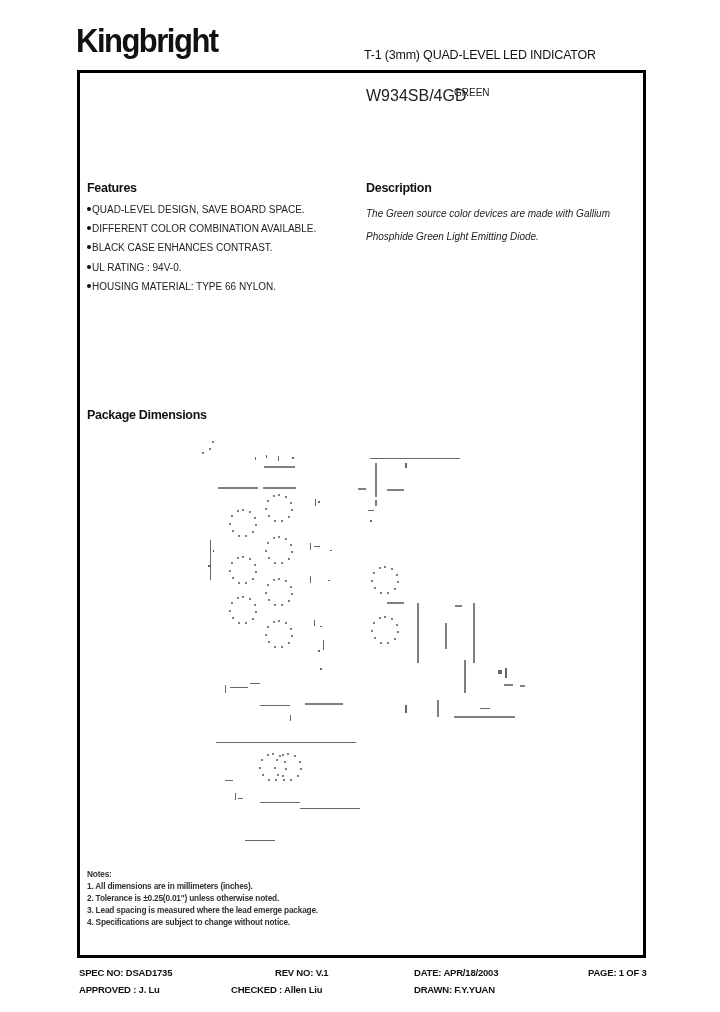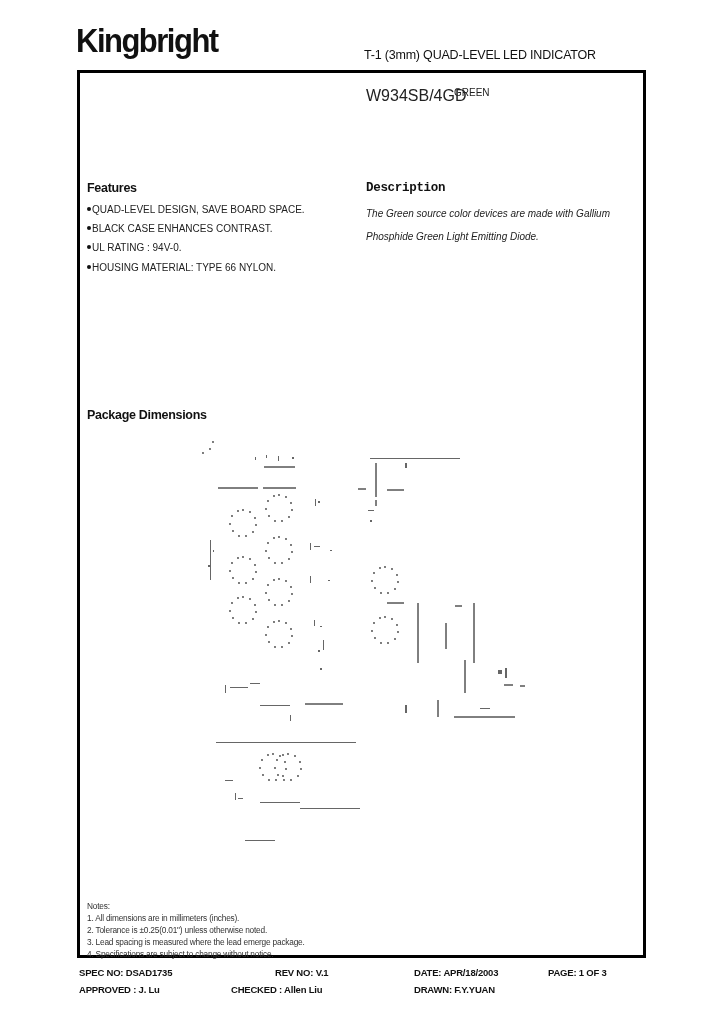--- a/index.html
+++ b/index.html
@@ -24,43 +24,44 @@
     .part-no { position: absolute; left: 366px; top: 87px; font-size: 16px; color: #222; }
     .part-color { position: absolute; left: 454px; top: 87px; font-size: 10px; color: #222; }
     .section-h {
       position: absolute; font-size: 12.5px; font-weight: bold; color: #111; letter-spacing: -0.3px;
     }
     .feat-list { position: absolute; left: 87px; top: 203px; margin: 0; padding: 0; list-style: none; }
     .feat-list li { font-size: 10px; height: 19.2px; line-height: 13px; color: #222; white-space: nowrap; }
     .feat-list li .dot { display: inline-block; width: 4px; height: 4px; border-radius: 50%; background: #111; margin-right: 1px; vertical-align: 2px; }
     .desc { position: absolute; left: 366px; top: 203px; width: 270px; font-size: 10px; line-height: 22.5px; color: #222; font-style: italic; }
     .drawing { position: absolute; left: 200px; top: 440px; width: 340px; height: 410px; }
-    .notes { position: absolute; left: 87px; top: 900px; font-size: 8.3px; line-height: 12px; color: #333; letter-spacing: -0.2px; }
+    .notes { position: absolute; left: 87px; top: 868px; font-size: 8.3px; line-height: 12px; color: #333; letter-spacing: -0.2px; font-weight: bold; }
     .footer { position: absolute; font-size: 9.5px; font-weight: bold; color: #111; white-space: nowrap; letter-spacing: -0.2px; }
   </style>
 </head>
 <body>
 
 <div class="logo">Kingbright</div>
 <div class="doc-title">T-1 (3mm) QUAD-LEVEL LED INDICATOR</div>
 
 <div class="frame"></div>
 
 <div class="part-no">W934SB/4GD</div>
 <div class="part-color">GREEN</div>
 
 <div class="section-h" style="left:87px; top:181px;">Features</div>
 <ul class="feat-list">
   <li><span class="dot"></span><span>QUAD-LEVEL DESIGN, SAVE BOARD SPACE.</span></li>
+  <li><span class="dot"></span><span>DIFFERENT COLOR COMBINATION AVAILABLE.</span></li>
   <li><span class="dot"></span><span>BLACK CASE ENHANCES CONTRAST.</span></li>
   <li><span class="dot"></span><span>UL  RATING : 94V-0.</span></li>
   <li><span class="dot"></span><span>HOUSING MATERIAL: TYPE 66 NYLON.</span></li>
 </ul>
 
-<div class="section-h" style="left:366px; top:181px;font-family:Liberation Mono, monospace;">Description</div>
+<div class="section-h" style="left:366px; top:181px;">Description</div>
 <div class="desc">The Green source color devices are made with Gallium Phosphide Green Light Emitting Diode.</div>
 
 <div class="section-h" style="left:87px; top:408px;">Package Dimensions</div>
 
 <svg class="drawing" viewBox="0 0 340 410">
   <g stroke="#000" stroke-width="1" fill="none">
 
     <line x1="64" y1="27" x2="95" y2="27"></line>
     <line x1="18" y1="48" x2="58" y2="48"></line>
     <line x1="63" y1="48" x2="96" y2="48"></line>
@@ -162,16 +163,16 @@
   <div>Notes:</div>
   <div>1. All dimensions are in millimeters (inches).</div>
   <div>2. Tolerance is ±0.25(0.01") unless otherwise noted.</div>
   <div>3. Lead spacing is measured where the lead emerge package.</div>
   <div>4. Specifications are subject to change without notice.</div>
 </div>
 
 <div class="footer" style="left:79px; top:967px;">SPEC NO: DSAD1735</div>
 <div class="footer" style="left:231px; top:967px;padding-left:44px;">REV NO: V.1</div>
 <div class="footer" style="left:414px; top:967px;">DATE: APR/18/2003</div>
-<div class="footer" style="left:548px; top:967px;">PAGE:  1 OF 3</div>
+<div class="footer" style="left:588px; top:967px;">PAGE:  1 OF 3</div>
 <div class="footer" style="left:79px; top:984px;">APPROVED : J. Lu</div>
 <div class="footer" style="left:231px; top:984px;">CHECKED : Allen Liu</div>
 <div class="footer" style="left:414px; top:984px;">DRAWN: F.Y.YUAN</div>
 
 </body></html>

